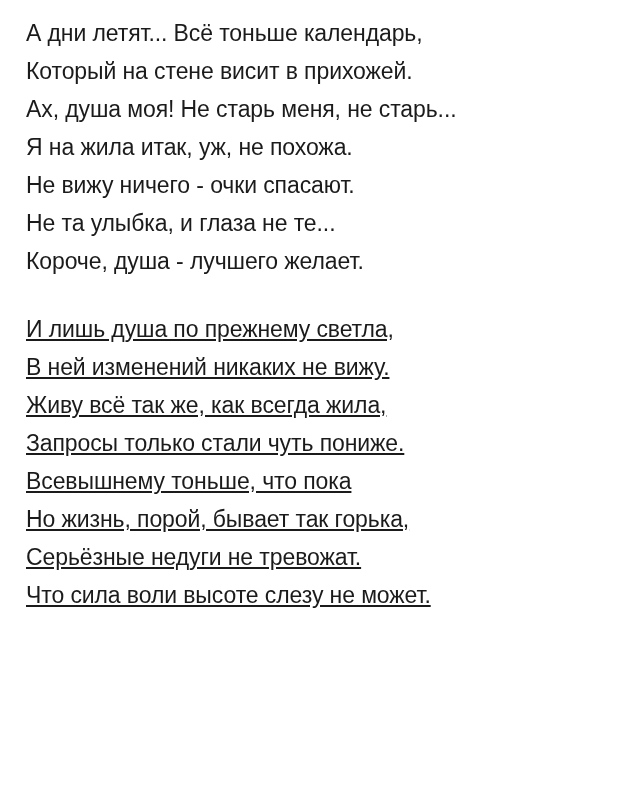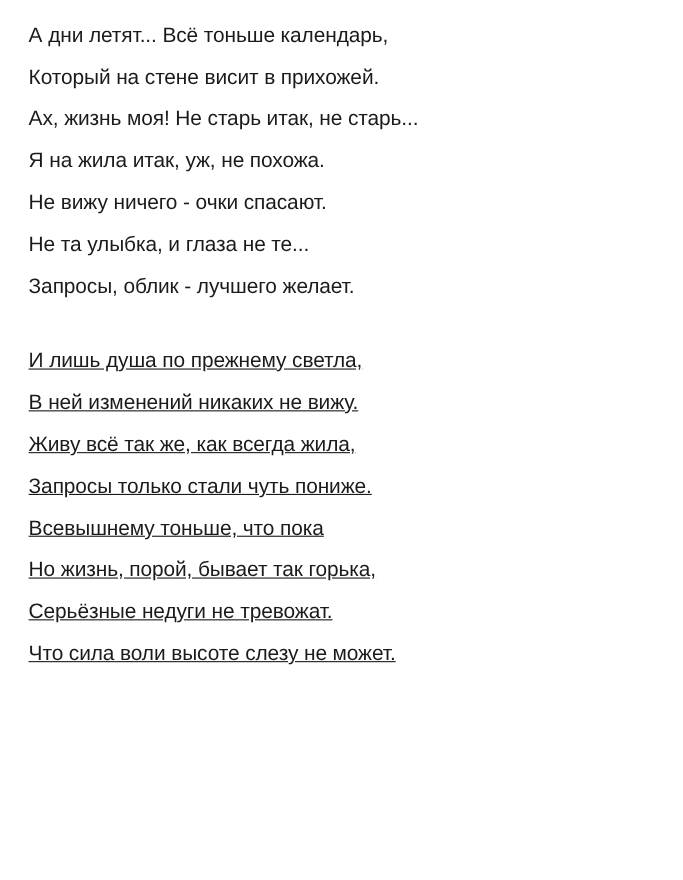--- a/index.html
+++ b/index.html
@@ -19,39 +19,39 @@
     box-sizing: border-box;
   }
   .stanza {
     margin: 0 0 12px 0;
   }
   .stanza + .stanza {
     margin-top: 30px;
     text-decoration: underline;
   }
   .line {
-    font-size: 19px;
+    font-size: 23px;
     line-height: 38px;
     letter-spacing: -0.1px;
     white-space: pre-wrap;
     word-break: break-word;
   }
 </style>
 </head>
 <body>
 
 <div class="poem">
   <div class="stanza">
     <div class="line">А дни летят... Всё тоньше календарь,</div>
     <div class="line">Который на стене висит в прихожей.</div>
-    <div class="line">Ах, жизнь моя! Не старь итак, не старь...</div>
+    <div class="line">Ах, душа моя! Не старь меня, не старь...</div>
     <div class="line">Я на жила итак, уж, не похожа.</div>
     <div class="line">Не вижу ничего - очки спасают.</div>
     <div class="line">Не та улыбка, и глаза не те...</div>
-    <div class="line">Запросы, облик - лучшего желает.</div>
+    <div class="line">Короче, душа - лучшего желает.</div>
   </div>
   <div class="stanza">
     <div class="line">И лишь душа по прежнему светла,</div>
     <div class="line">В ней изменений никаких не вижу.</div>
     <div class="line">Живу всё так же, как всегда жила,</div>
     <div class="line">Запросы только стали чуть пониже.</div>
     <div class="line">Всевышнему тоньше, что пока</div>
     <div class="line">Но жизнь, порой, бывает так горька,</div>
     <div class="line">Серьёзные недуги не тревожат.</div>
     <div class="line">Что сила воли высоте слезу не может.</div>

